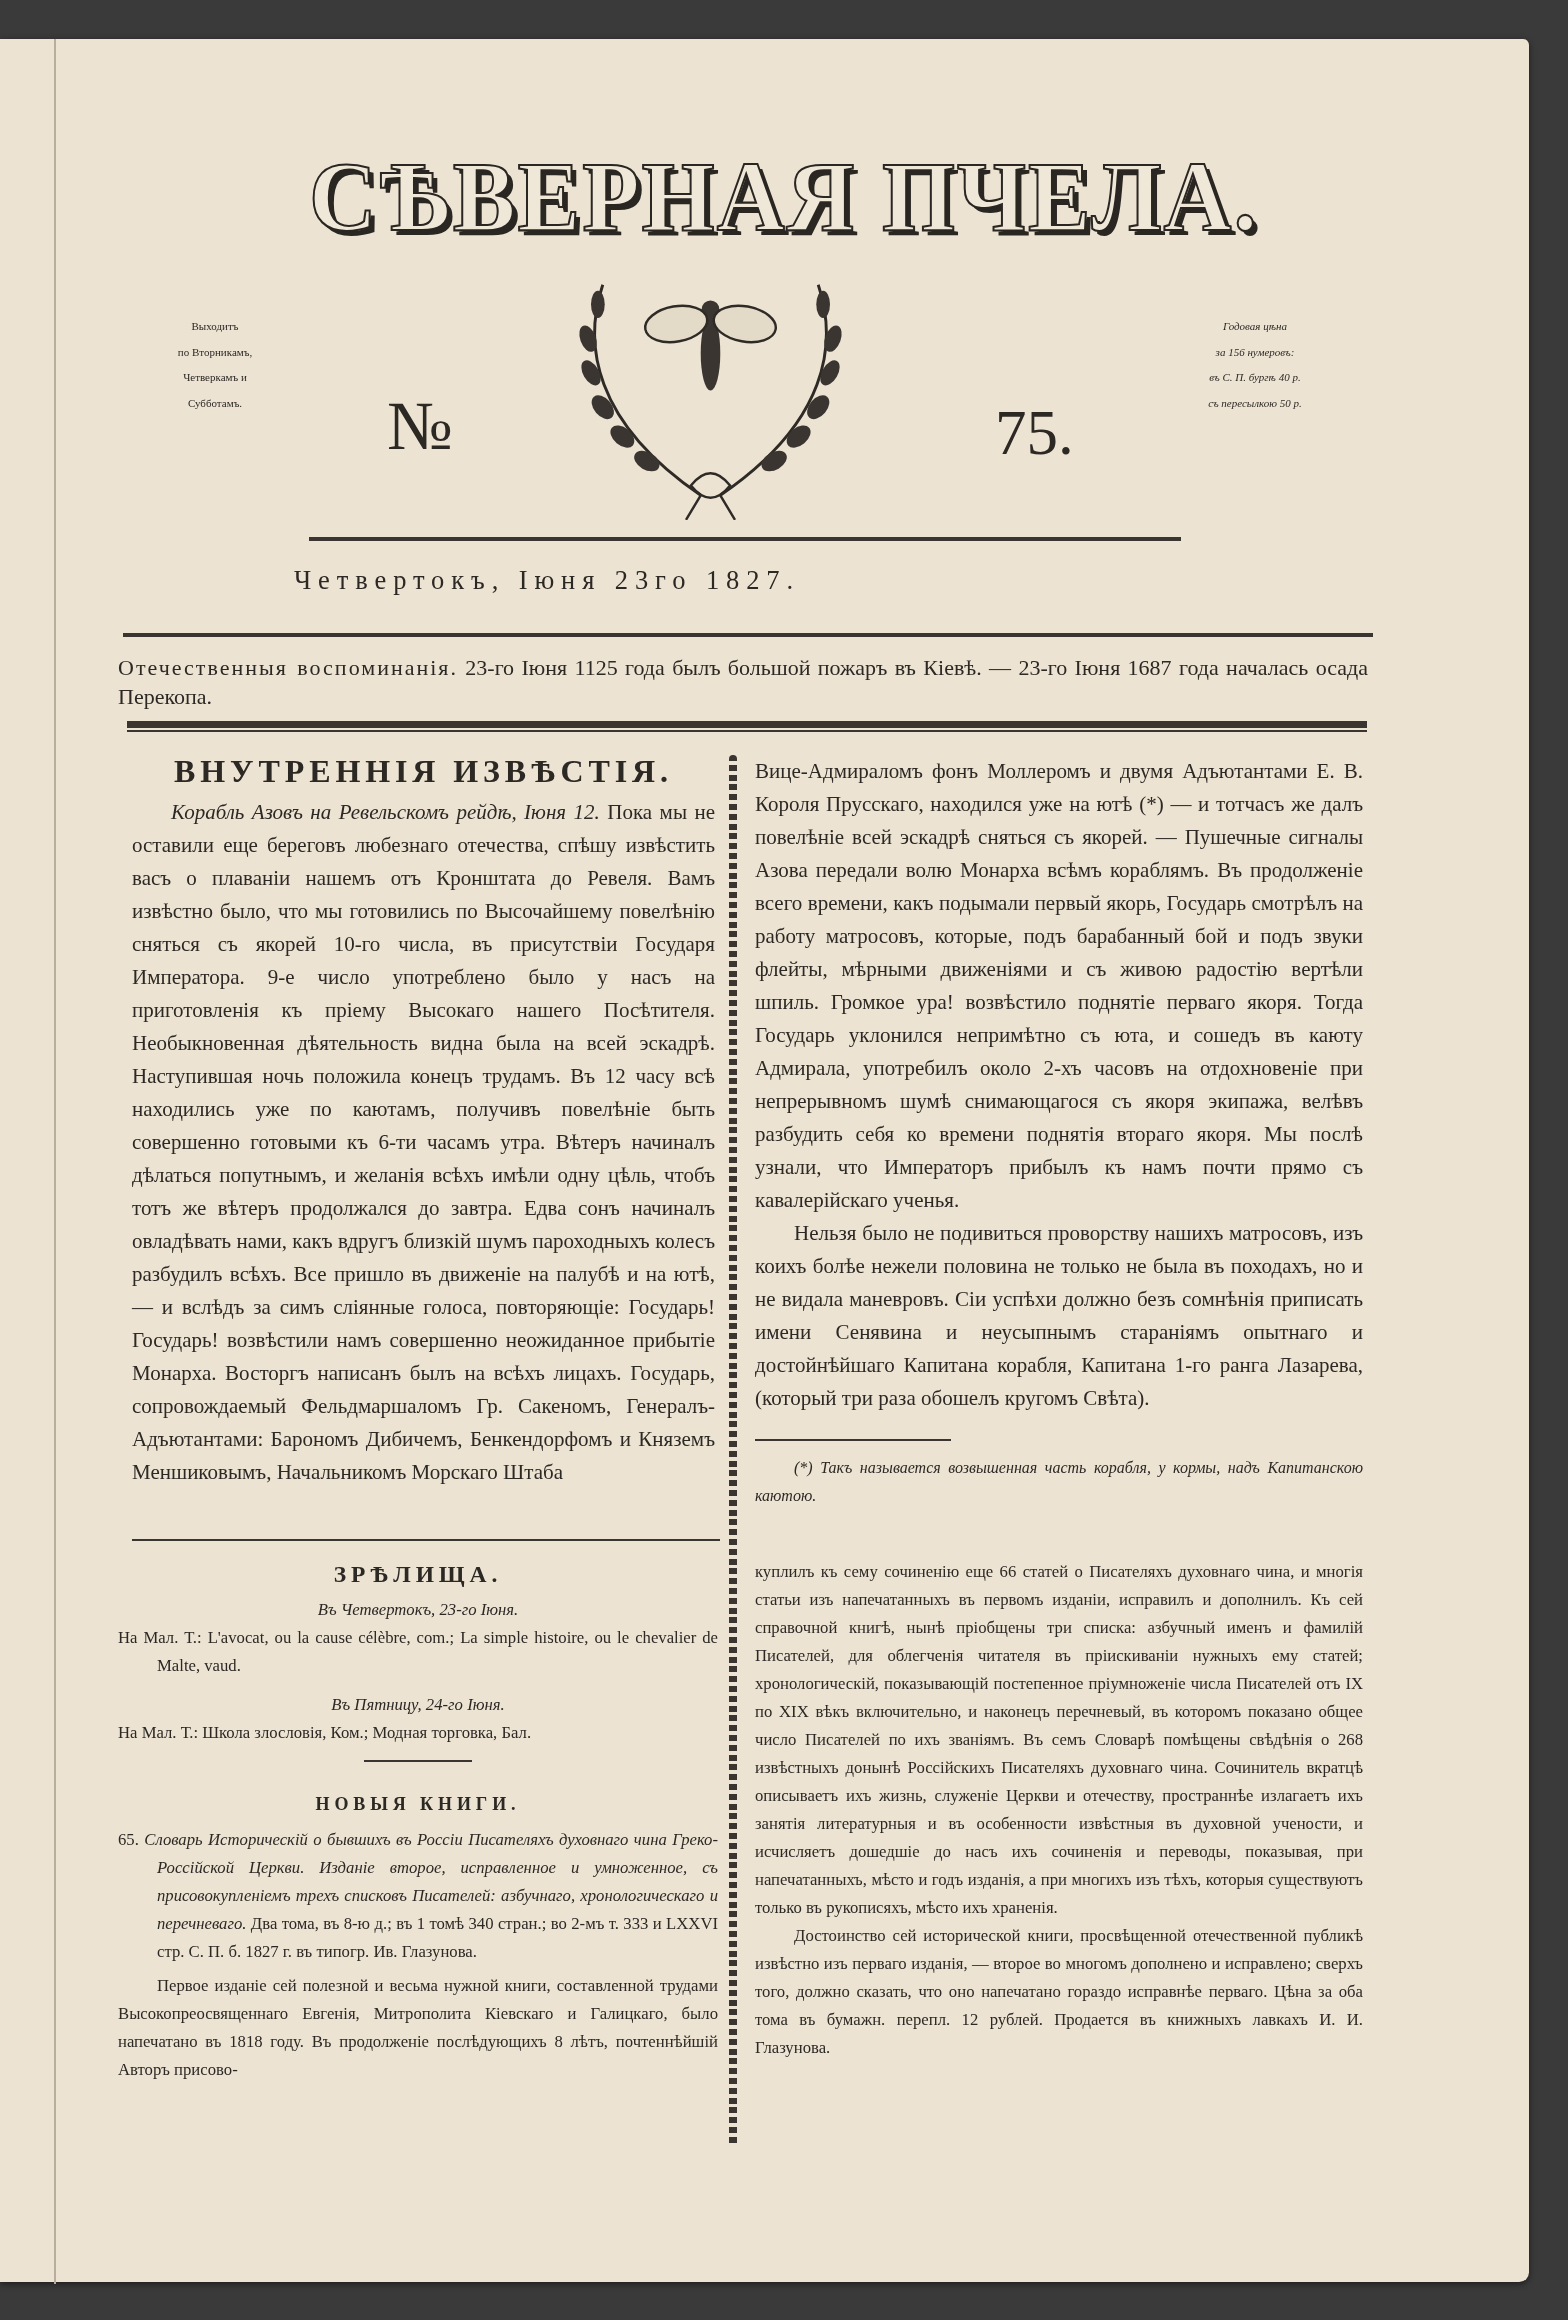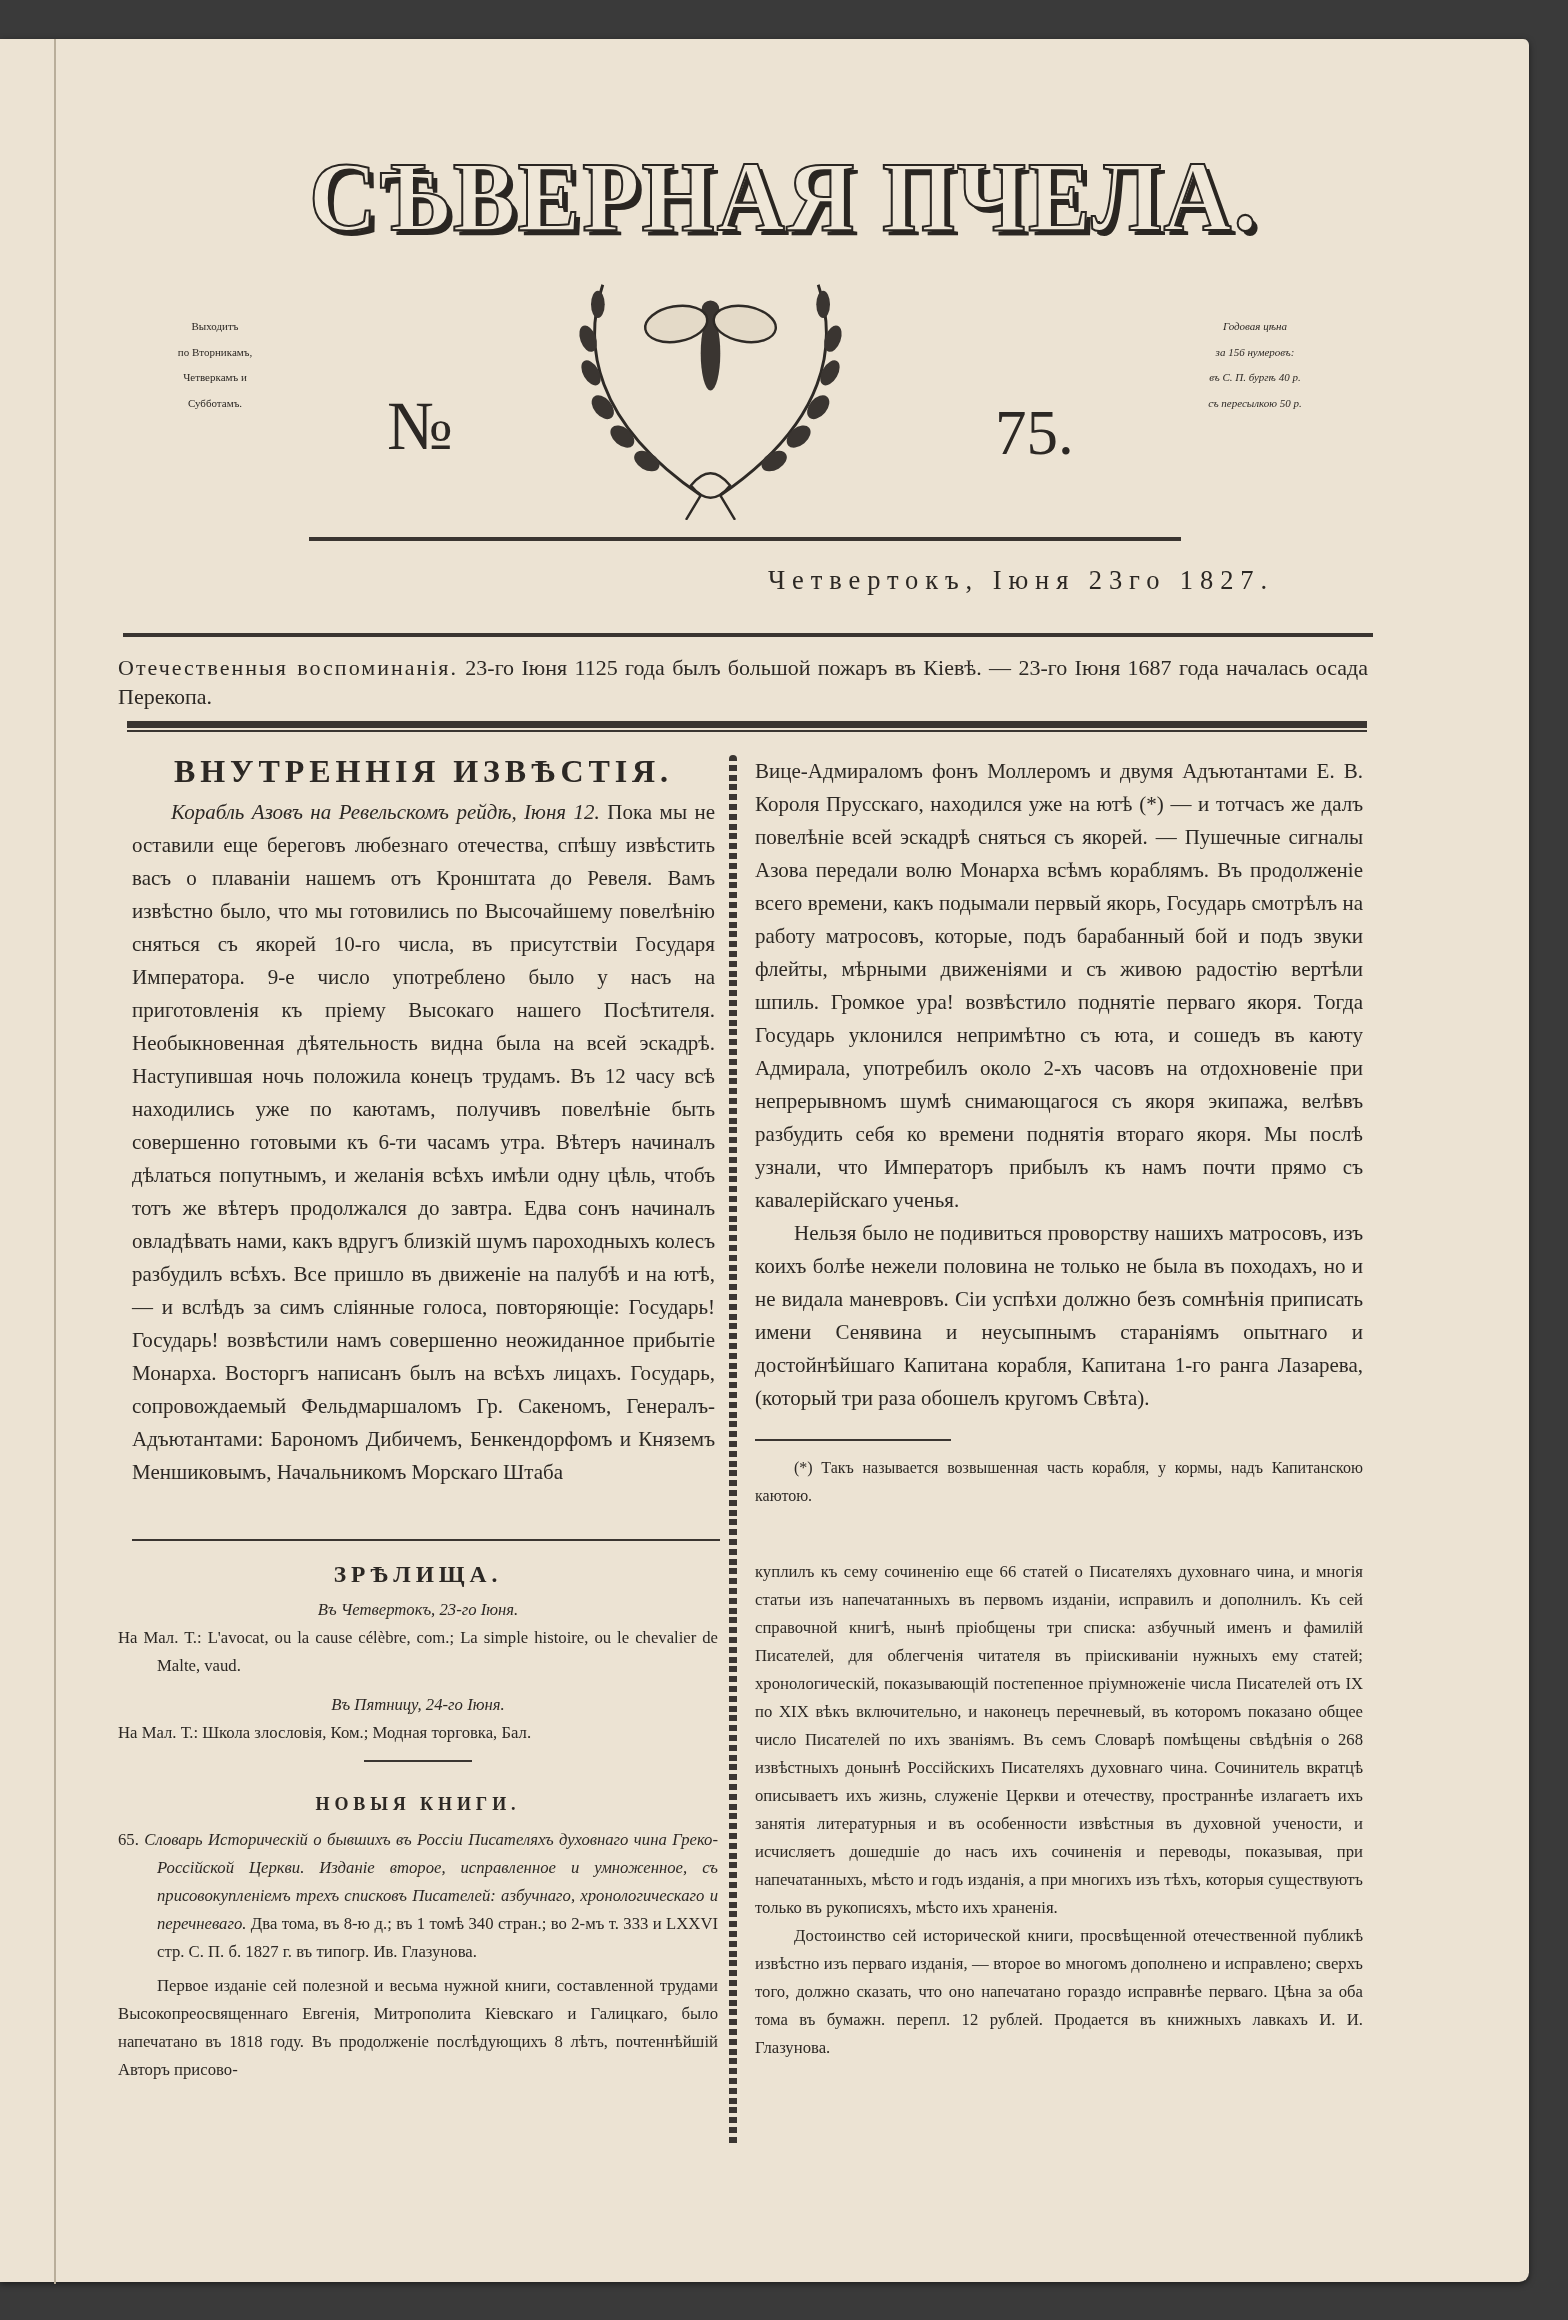--- a/index.html
+++ b/index.html
@@ -12,33 +12,33 @@
   .masthead{left:235px;top:142px;width:1098px;text-align:center;font-family:"Liberation Serif",serif;
             font-weight:bold;font-size:94px;letter-spacing:2px;color:#efe7d8;
             -webkit-text-stroke:2px #2a2622;text-shadow:4.9px 4.9px 0 #2a2622;transform:scaleY(1.05);}
   .side{font-family:"Liberation Serif",serif;font-size:11px;line-height:25.5px;text-align:center;}
   .left-side{left:127px;top:314px;width:176px;}
   .right-side{left:1147px;top:314px;width:216px;font-style:italic;}
   .numsign{left:387px;top:387px;font-size:69px;font-family:"Liberation Serif",serif;}
   .numval{left:995px;top:397px;font-size:63px;font-family:"Liberation Serif",serif;}
   .emblem{left:544px;top:265px;width:333px;height:255px;}
   .rule{position:absolute;background:#3a3531;}
-  .dateline{left:294px;top:565px;width:980px;text-align:right;font-size:26.5px;letter-spacing:6.9px;font-family:"Liberation Serif",serif;}
+  .dateline{left:294px;top:565px;width:980px;text-align:left;font-size:26.5px;letter-spacing:6.9px;font-family:"Liberation Serif",serif;}
   .memo{left:118px;top:653px;width:1250px;font-size:22px;line-height:29px;text-align:justify;font-family:"Liberation Serif",serif;}
   .memo .lbl{letter-spacing:2px;}
   .col{position:absolute;font-family:"Liberation Serif",serif;font-size:21px;line-height:33px;text-align:justify;}
   .col p{margin:0;}
   .colL{left:132px;top:755px;width:583px;}
   .colR{left:755px;top:755px;width:608px;}
   .section-title{text-align:center;font-weight:bold;letter-spacing:4.9px;font-size:32px;margin:0 0 7.8px 0;}
   .indent{text-indent:39px;}
   .it{font-style:italic;}
   .divider-wavy{position:absolute;left:729px;top:755px;width:7.8px;height:1392px;
      background:repeating-linear-gradient(180deg,#3a3531 0 5.9px,transparent 5.9px 9.8px);border-radius:3.9px;}
-  .footnote{font-size:16px;line-height:27.4px;}
+  .footnote{font-size:16px;line-height:27.4px;font-style:italic;}
   .small{position:absolute;font-family:Liberation Serif, serif;font-size:16.7px;line-height:28px;text-align:justify;}
   .smallL{left:118px;width:600px;}
   .smallR{left:755px;top:1558px;width:608px;}
   .center{text-align:center;}
   .hang{padding-left:39px;text-indent:-39px;}
 </style>
 </head>
 <body>
 
 <div class="paper"></div>

